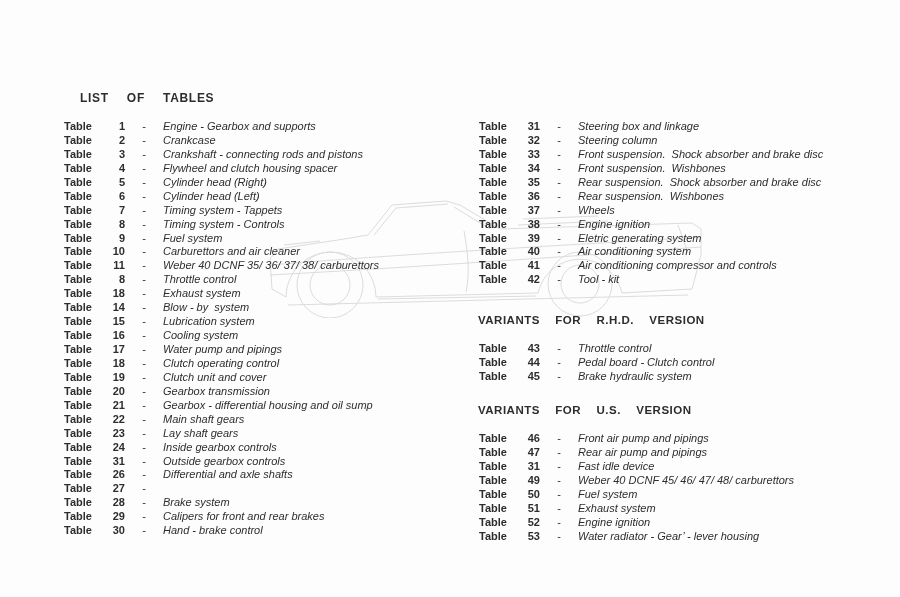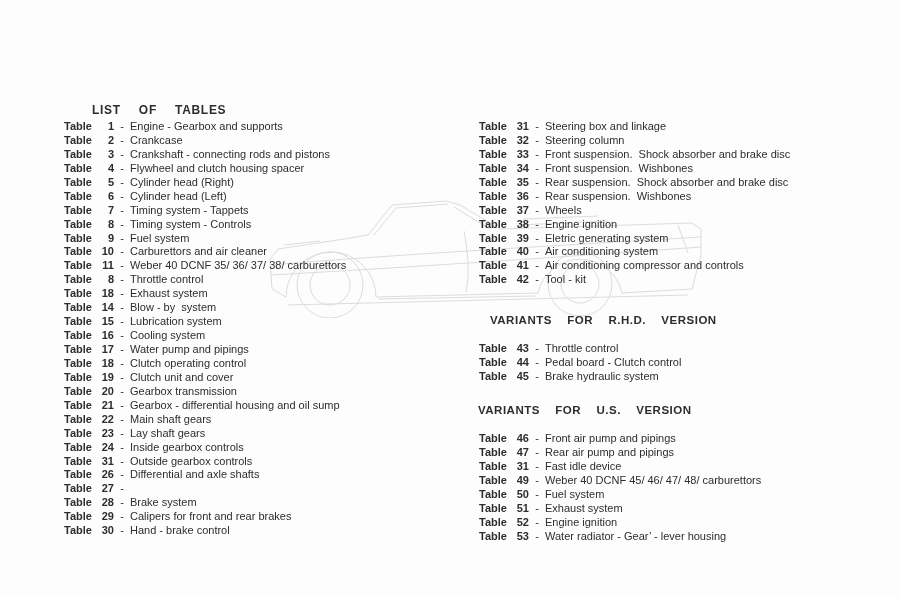--- a/index.html
+++ b/index.html
@@ -9,45 +9,45 @@
     background:#fdfdfd;
     overflow:hidden;
     font-family:"Liberation Sans", sans-serif;
     color:#2d2d2d;
   }
   .watermark{
     position:absolute;left:268px;top:193px;width:435px;height:125px;
     pointer-events:none;
   }
   .page-title{
-    position:absolute;left:64px;top:91px;margin:12px;
+    position:absolute;left:64px;top:91px;margin:0;
     font-size:12px;font-weight:700;letter-spacing:0.7px;word-spacing:5px;
     line-height:14px;white-space:pre;padding-left:16px;
   }
   .section-heading{
     position:absolute;margin:0;
     font-size:11.5px;font-weight:700;letter-spacing:0.5px;word-spacing:4px;
     line-height:14px;white-space:pre;
   }
-  #rhd-heading{left:478px;top:313px;margin-left:12px;}
+  #rhd-heading{left:478px;top:313px;}
   #us-heading{left:478px;top:403px;}
   .rows{position:absolute;}
   #left-col{left:64px;top:120px;}
   #right-col{left:479px;top:120px;}
   #rhd-col{left:479px;top:342px;}
   #us-col{left:479px;top:432px;}
   .row{
     display:flex;align-items:baseline;
     height:13.95px;line-height:13.95px;
-    font-size:11px;white-space:pre;
+    font-size:11px;white-space:pre;gap:11px;
   }
   .lbl{font-weight:700;width:34px;flex:0 0 auto;}
   .num{font-weight:700;width:16px;flex:0 0 auto;text-align:right;}
   .sep{width:16px;flex:0 0 auto;text-align:center;}
-  .desc{flex:0 0 auto;}
+  .desc{flex:0 0 auto;font-style:italic;}
 </style>
 </head>
 <body>
 
 <div class="page">
 
   <svg class="watermark" viewBox="0 0 435 125" fill="none" stroke="#dcdcdc" stroke-width="1">
 
     <path d="M 2 66 L 10 56 L 70 47 L 100 42 L 124 12 L 178 8 L 192 12 L 232 36 L 424 30 L 433 36 L 433 62 L 424 96 L 354 100 A 43 43 0 0 0 270 100 L 108 104 A 45 45 0 0 0 18 104 L 4 96 Z"></path>
 

